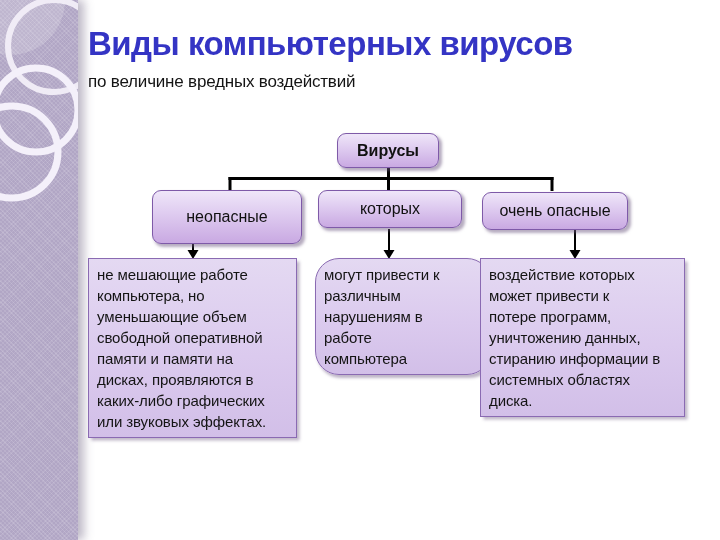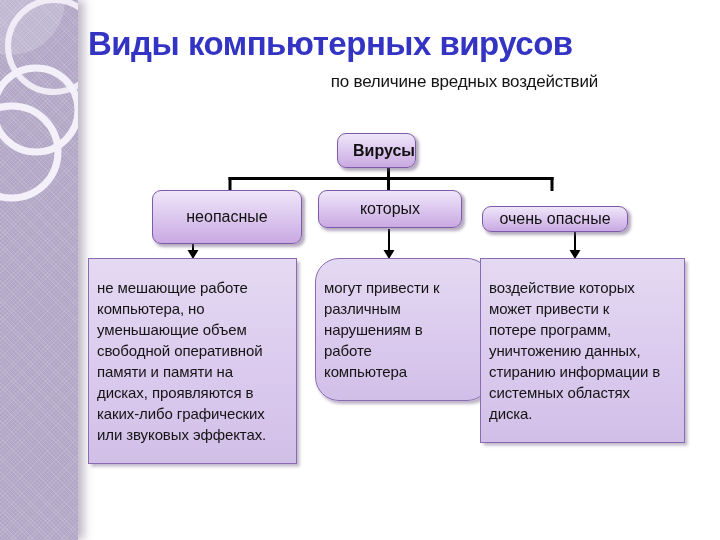--- a/index.html
+++ b/index.html
@@ -21,47 +21,47 @@
   }
   .sidebar svg { display:block; }
   
   .title {
     position:absolute; left:88px; top:26px; width:510px;
     text-align:left; font-size:33px; font-weight:bold;
     letter-spacing:-0.5px; color:#3434c4; line-height:1.1;
   }
   .subtitle {
     position:absolute; left:88px; top:72px; width:510px;
-    text-align:right; font-size:17px; color:#141414;
+    text-align:left; font-size:17px; color:#141414;
     letter-spacing:-0.2px;
   }
   
   .connectors { position:absolute; left:0; top:0; }
   .connectors line { stroke:#000; }
   .connectors polygon { fill:#000; }
   
   .node {
     position:absolute; box-sizing:border-box;
     display:flex; align-items:center; justify-content:center;
     background:linear-gradient(180deg, #efe6f9 0%, #ddc9ef 48%, #c9a9e2 100%);
     border:1px solid #7e5aa8; border-radius:9px;
     box-shadow:2.5px 2.5px 3px rgba(110,90,130,.5);
     font-size:16px; color:#111;
   }
-  .node-root { left:337px; top:133px; width:79px; height:35px; font-weight:bold; font-size:16px;justify-content:flex-end; }
+  .node-root { left:337px; top:133px; width:102px; height:35px; font-weight:bold; font-size:16px; }
   .node-b0 { left:152px; top:190px; width:150px; height:54px; }
   .node-b1 { left:318px; top:190px; width:144px; height:38px; }
-  .node-b2 { left:482px; top:206px; width:146px; height:26px; }
+  .node-b2 { left:482px; top:192px; width:146px; height:38px; }
   
   .panel {
     position:absolute; box-sizing:border-box;
     background:linear-gradient(180deg, #e4d9f2 0%, #dbcaee 55%, #d2bfe8 100%);
     border:1px solid #8a6ab2;
     box-shadow:2.5px 2.5px 3px rgba(110,90,130,.45);
-    padding:18px 8px; font-size:15px; line-height:21px;
+    padding:5px 8px; font-size:15px; line-height:21px;
     letter-spacing:-0.1px; white-space:pre-line; color:#141414;
   }
   .panel-0 { left:88px;  top:258px; width:209px; }
   .panel-1 { left:315px; top:258px; width:176px;border-radius:24px; }
   .panel-2 { left:480px; top:258px; width:205px; }
 </style>
 </head>
 <body>
 
 <div class="slide">

